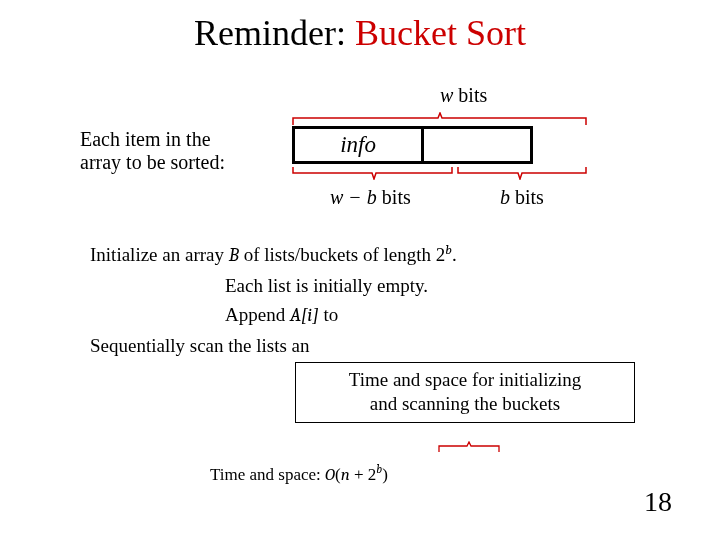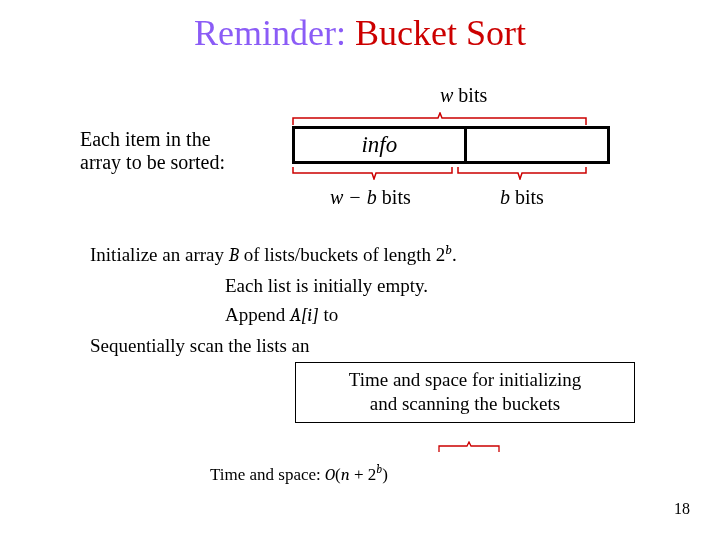--- a/index.html
+++ b/index.html
@@ -11,26 +11,26 @@
     position: relative;
     overflow: hidden;
   }
   .title {
     position: absolute;
     top: 12px; left: 0; right: 0;
     text-align: center;
     font-size: 36px;
     font-weight: 400;
   }
-  .title .t1 { color: #8b5cf6; }
+  .title .t1 { color: #000000; }
   .title .t2 { color: #cc0000; }
   .slide-num {
     position: absolute;
-    right: 30px; bottom: 22px;
-    font-size: 16px;
+    right: 48px; bottom: 22px;
+    font-size: 28px;
   }
   .wbits {
     position: absolute;
     top: 84px; left: 440px;
     font-style: italic;
     font-size: 20px;
   }
   .wbits .roman { font-style: normal; }
   .top-bracket {
     position: absolute;
@@ -41,21 +41,21 @@
     position: absolute;
     top: 128px; left: 80px;
     width: 195px;
     text-align: left;
     font-size: 20px;
     line-height: 1.15;
   }
   .record {
     position: absolute;
     top: 126px; left: 292px;
-    width: 318px; height: 38px;
+    width: 241px; height: 38px;
     border: 3px solid #000;
     display: flex;
     gap: 45px;
   }
   .record .info {
     width: 55%;
     border-right: 3px solid #000;
     text-align: center;
     font-size: 23px;
     font-style: italic;

